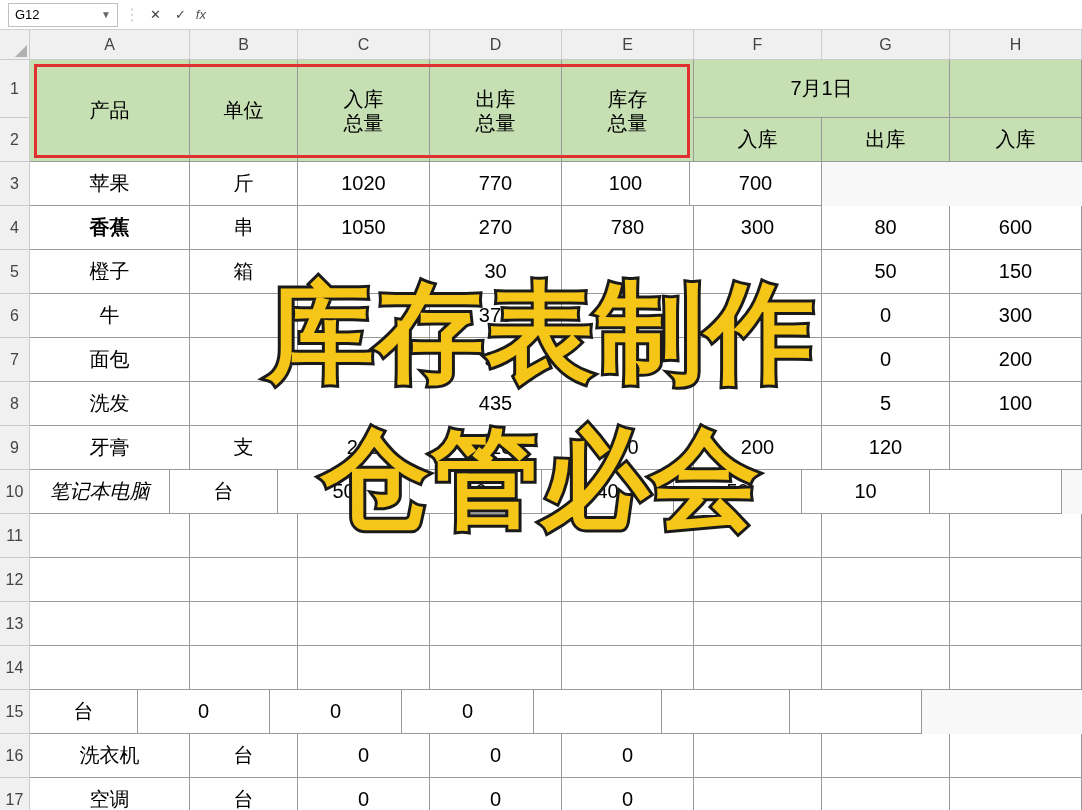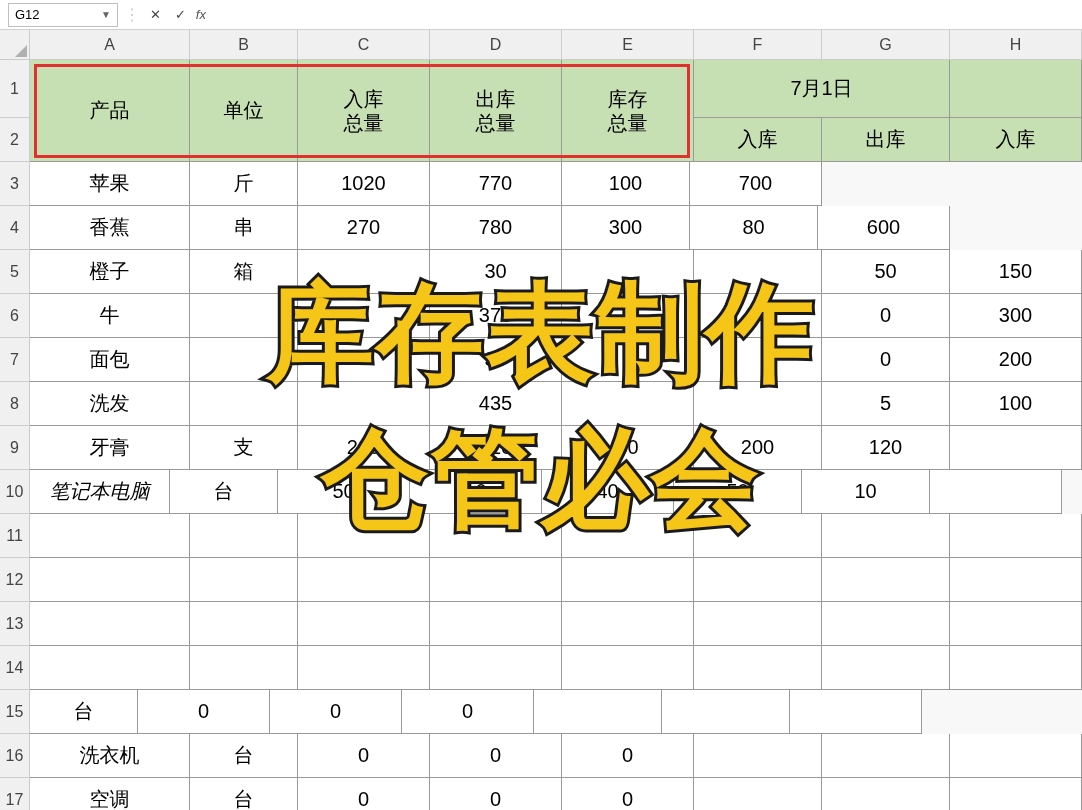--- a/index.html
+++ b/index.html
@@ -107,22 +107,23 @@
         </div>
         <div class="grid-row">
           <div class="cell" style="width: 160px; height: 44px;">苹果</div>
           <div class="cell" style="width: 108px; height: 44px;">斤</div>
           <div class="cell" style="width: 132px; height: 44px;">1020</div>
           <div class="cell" style="width: 132px; height: 44px;">770</div>
           <div class="cell" style="width: 128px; height: 44px;">100</div>
           <div class="cell" style="width: 132px; height: 44px;">700</div>
         </div>
         <div class="grid-row">
-          <div class="cell" style="width: 160px; height: 44px;">香蕉</div>
+          <div class="cell" style="width: 160px; height: 44px; font-weight: bold;">香蕉</div>
           <div class="cell" style="width: 108px; height: 44px;">串</div>
+          <div class="cell" style="width: 132px; height: 44px;">1050</div>
           <div class="cell" style="width: 132px; height: 44px;">270</div>
           <div class="cell" style="width: 132px; height: 44px;">780</div>
           <div class="cell" style="width: 128px; height: 44px;">300</div>
           <div class="cell" style="width: 128px; height: 44px;">80</div>
           <div class="cell" style="width: 132px; height: 44px;">600</div>
         </div>
         <div class="grid-row">
           <div class="cell" style="width: 160px; height: 44px;">橙子</div>
           <div class="cell" style="width: 108px; height: 44px;">箱</div>
           <div class="cell" style="width: 132px; height: 44px;"></div>

